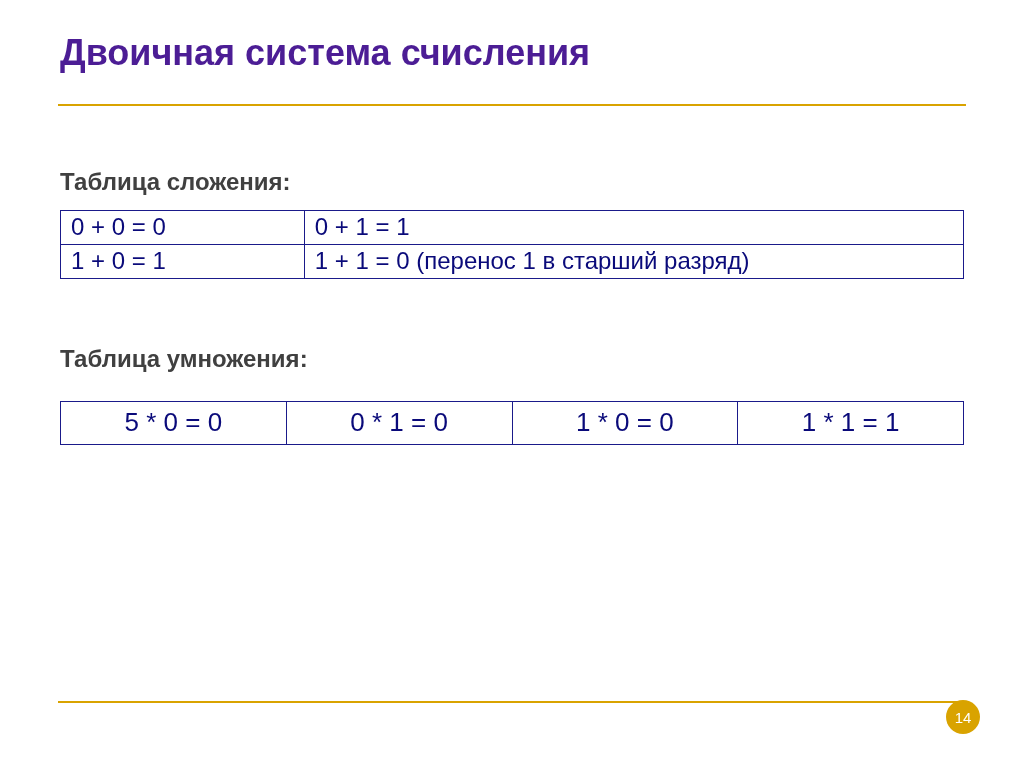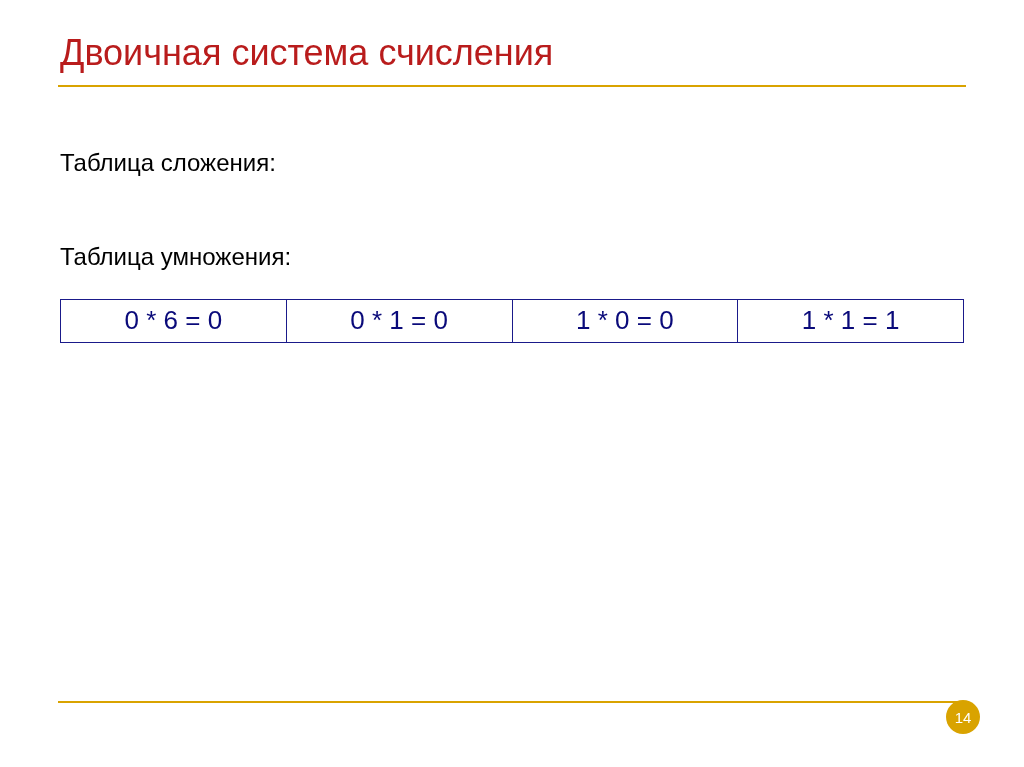--- a/index.html
+++ b/index.html
@@ -13,37 +13,37 @@
     width: 1024px;
     height: 767px;
     padding: 32px 60px 40px 60px;
     position: relative;
   }
   .title-block {
     margin-bottom: 10px;
   }
   .title {
     font-size: 36px;
-    font-weight: 400;
-    color: #b91c1c;
+    font-weight: 700;
+    color: #4c1d95;
     letter-spacing: 0px;
-    padding-bottom: 11px;
+    padding-bottom: 30px;
   }
   .title-rule {
     border: none;
     border-top: 2px solid #d9a300;
     margin-left: -2px;
     margin-right: -2px;
   }
   .section-label {
     font-size: 24px;
-    color: #000000;
+    color: #404040;
     margin-top: 62px;
     margin-bottom: 14px;
-    font-weight: 400;
+    font-weight: 700;
   }
   .section-label.second {
     margin-top: 66px;
     margin-bottom: 28px;
   }
   table.data {
     border-collapse: collapse;
     width: 100%;
   }
   table.data td {
@@ -96,27 +96,39 @@
 
 <div class="slide">
 
   <div class="title-block">
     <h1 class="title">Двоичная система счисления</h1>
     <hr class="title-rule">
   </div>
 
   <div class="section-label">Таблица сложения:</div>
 
+  <table class="data add">
+    <tbody>
+        <tr>
+      <td class="c0">0 + 0 = 0</td>
+      <td class="c1">0 + 1 = 1</td>
+    </tr>
+    <tr>
+      <td class="c0">1 + 0 = 1</td>
+      <td class="c1">1 + 1 = 0 (перенос 1 в старший разряд)</td>
+    </tr>
+  </tbody>
+    </table>
 
   <div class="section-label second">Таблица умножения:</div>
 
   <table class="data mul">
     <tbody>
         <tr>
-      <td>0 * 6 = 0</td>
+      <td>5 * 0 = 0</td>
       <td>0 * 1 = 0</td>
       <td>1 * 0 = 0</td>
       <td>1 * 1 = 1</td>
     </tr>
   </tbody>
     </table>
 
   <hr class="bottom-rule">
 
   <div class="page-badge">

